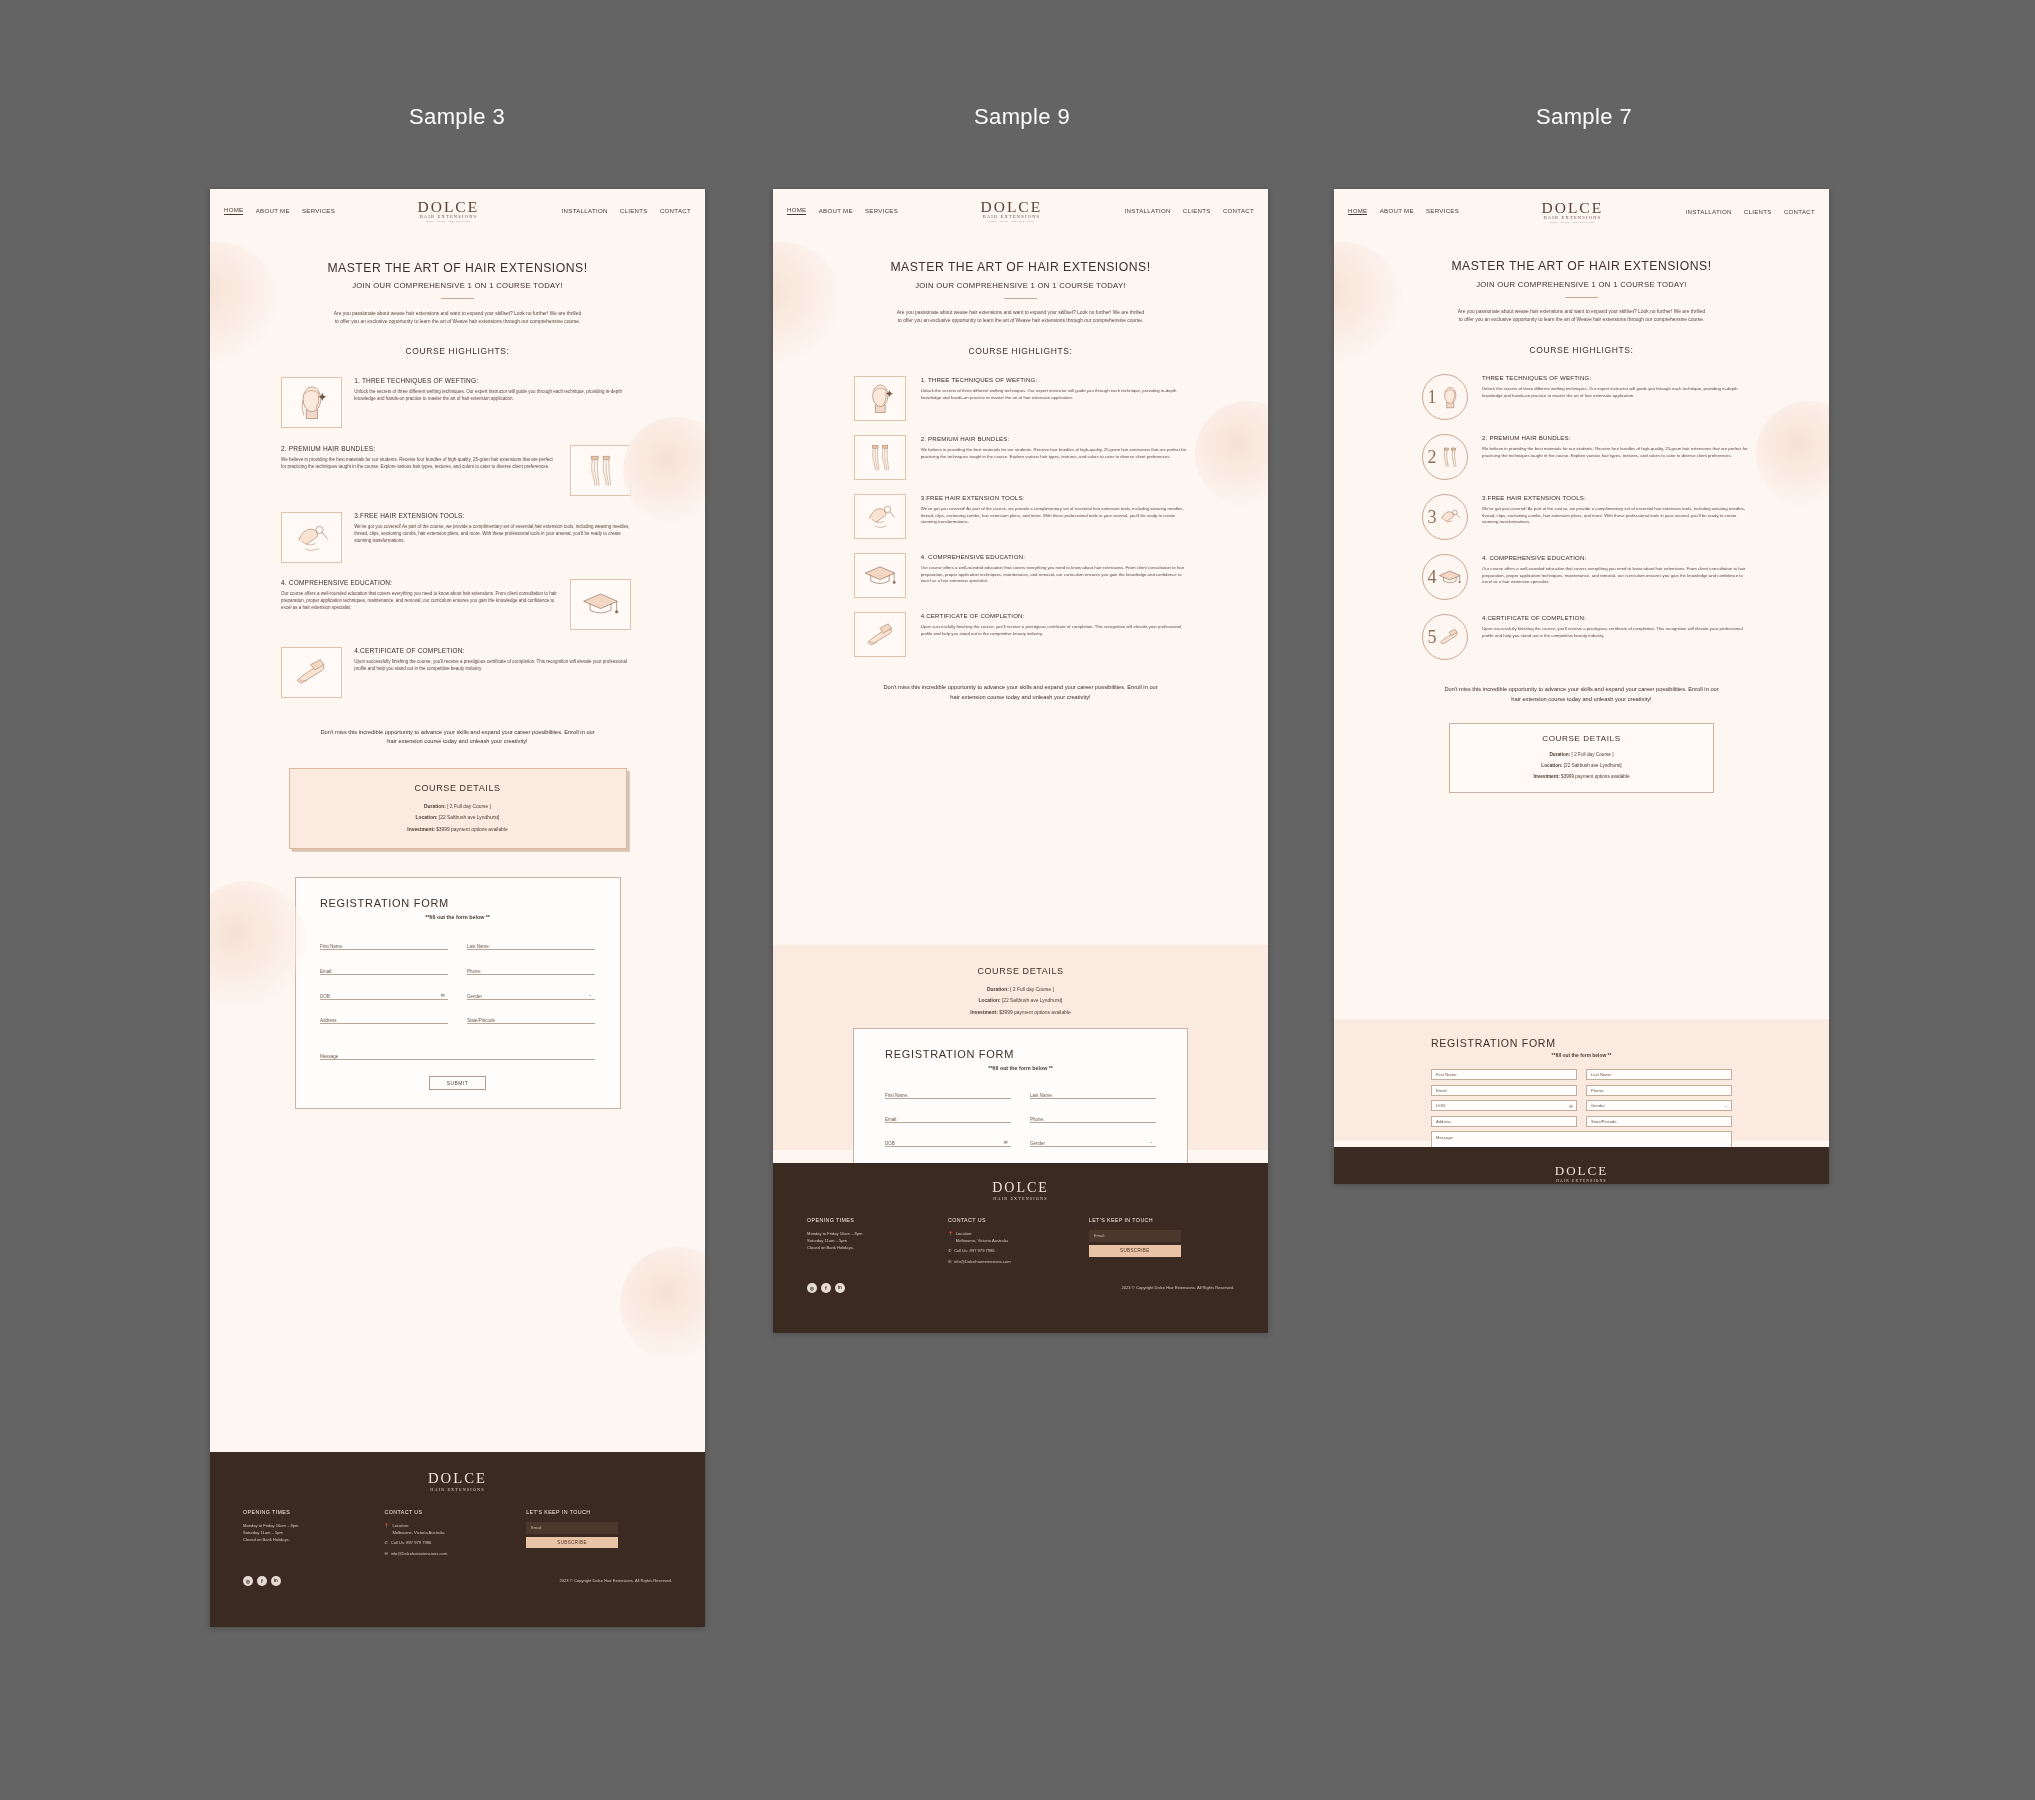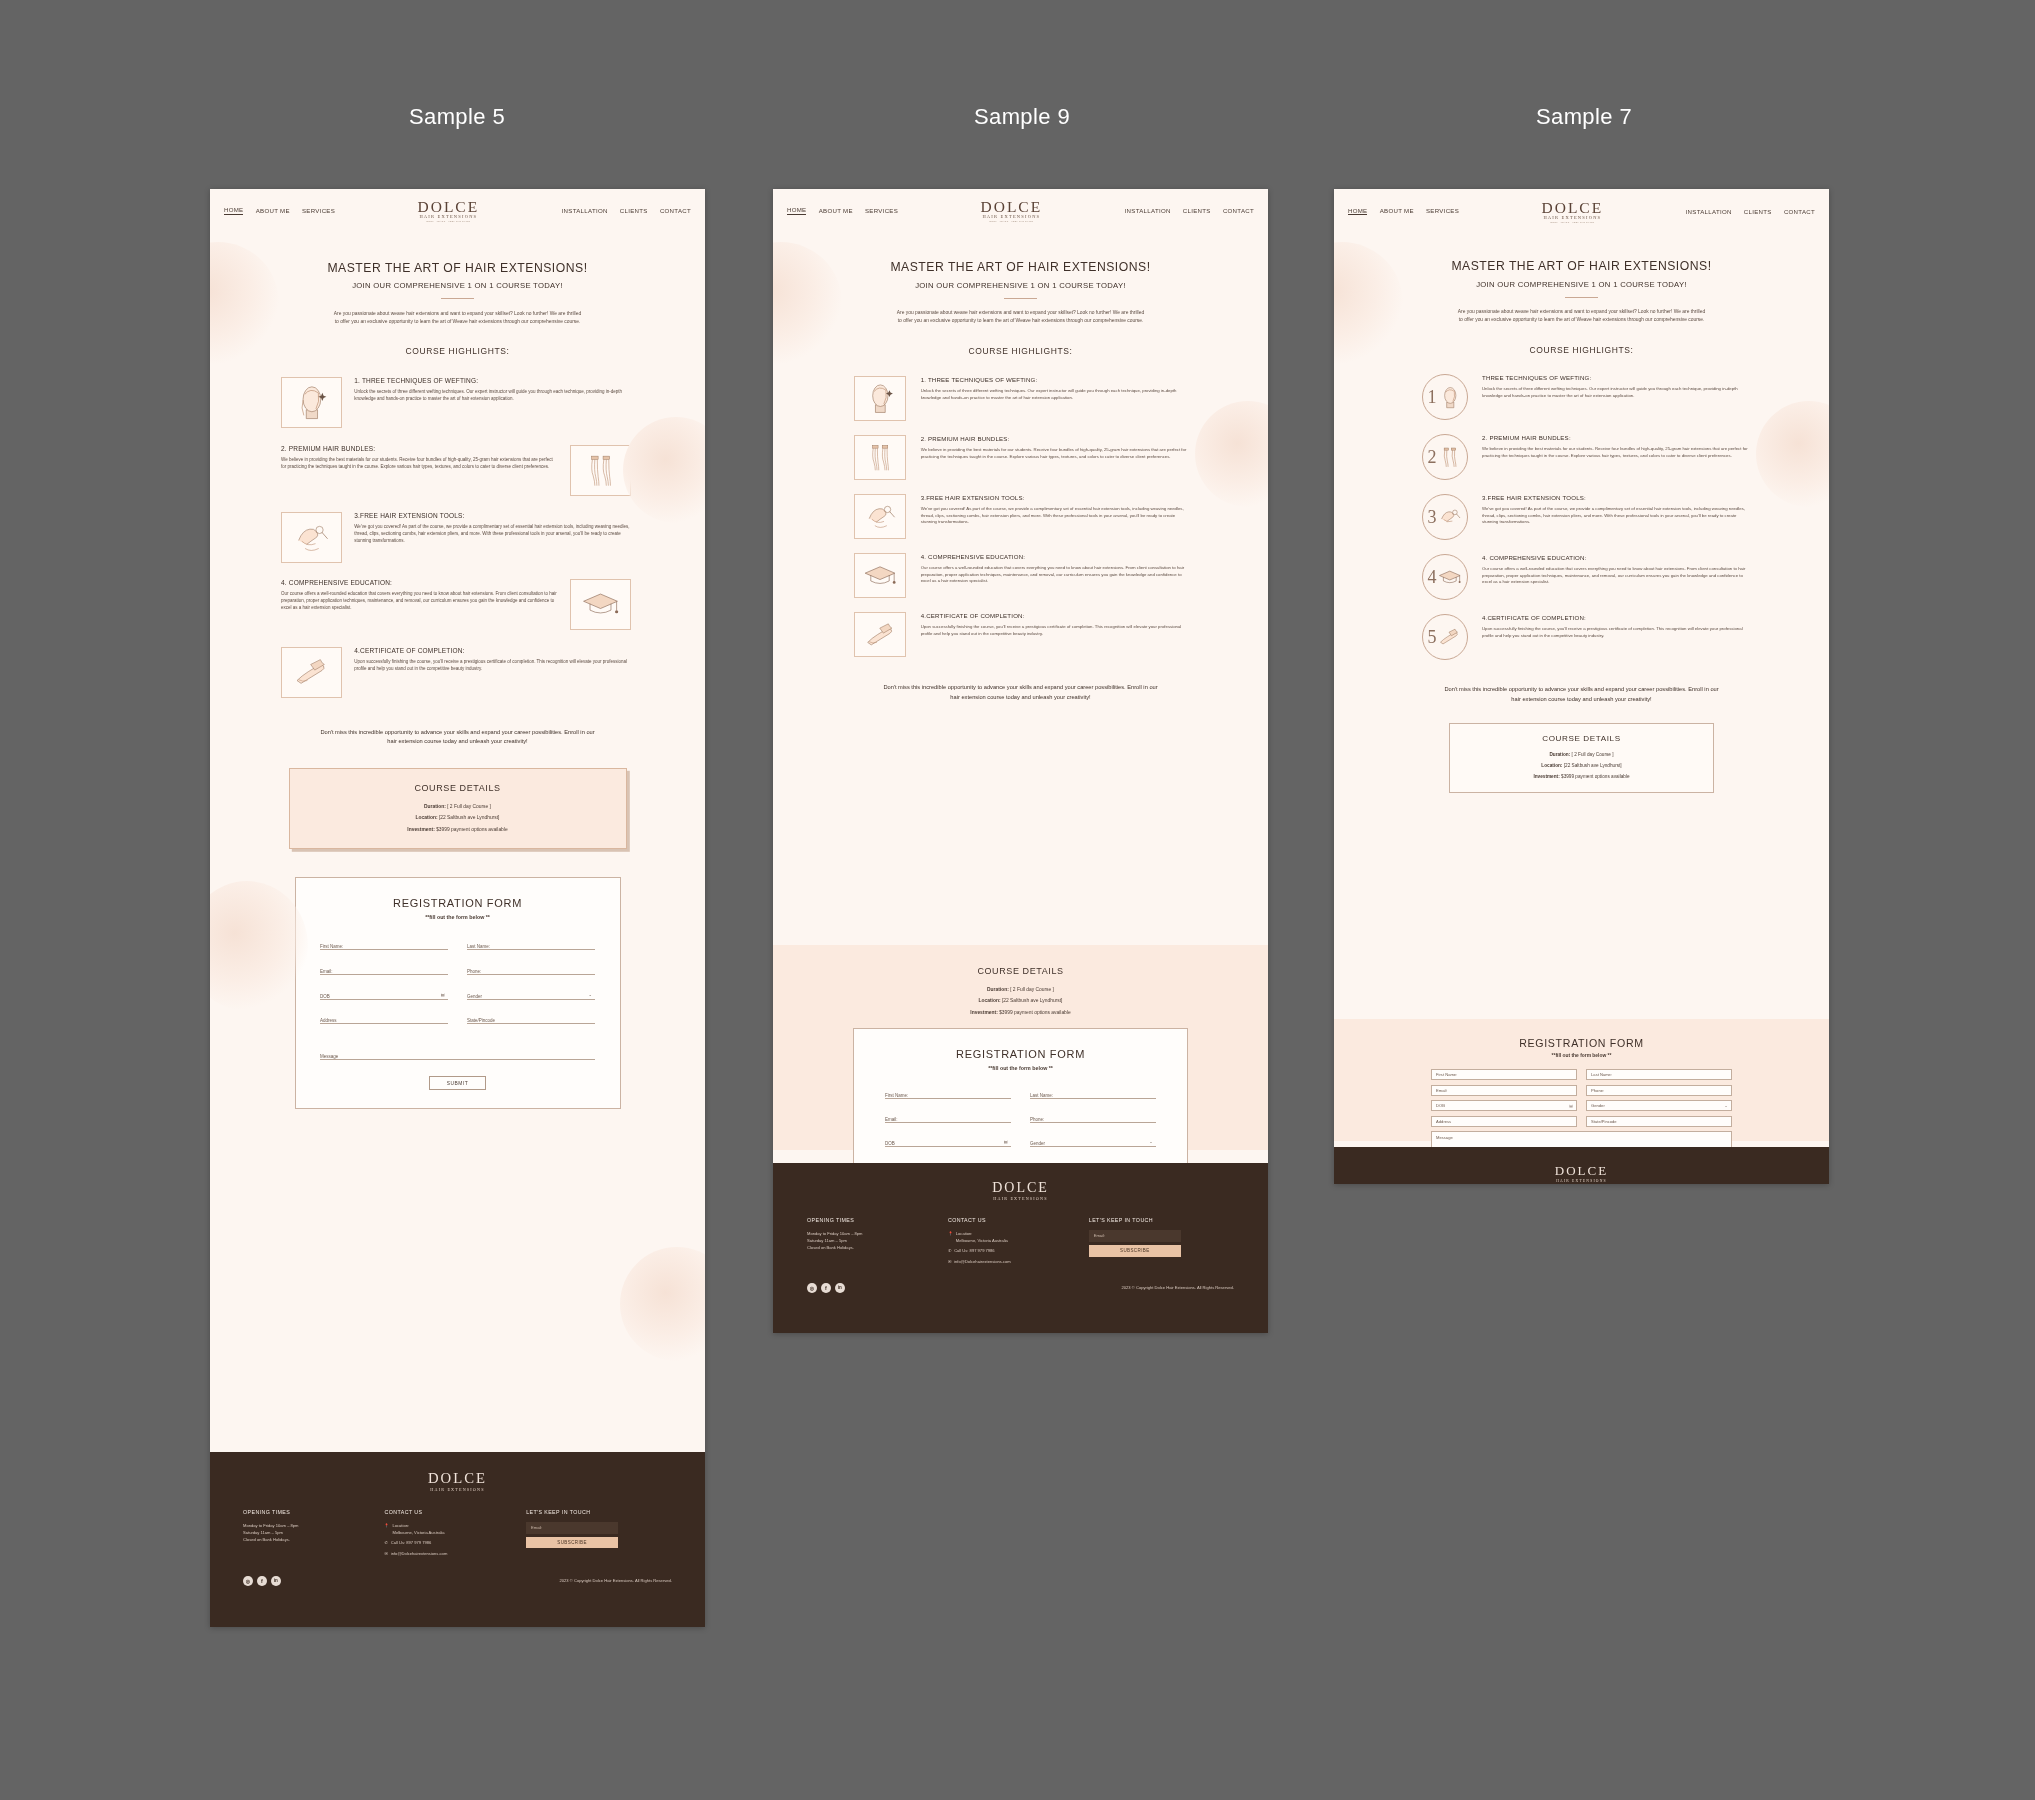--- a/index.html
+++ b/index.html
@@ -159,21 +159,20 @@
   }
   .details p { margin: 0; color: #4a3b33; }
   .details b { font-weight: 700; }
   .regform {
     border: 0.4px solid #cbb3a3;
     background: #fffdfb;
     box-sizing: border-box;
   }
   .regform.noborder { border: none; background: transparent; }
   .reg-h {
-    text-align: center;
     color: #3f3029;
     letter-spacing: 0.7px;
     font-weight: 400;
   }
   .reg-sub { text-align: center; color: #4a3b33; font-weight: 700; }
   .field-row { display: flex; }
   .field {
     position: relative;
     border-bottom: 0.4px solid #b9a596;
     color: #6d5a4e;
@@ -253,21 +252,21 @@
   }
   .copyright { color: #d8c9bf; }
   .bandtop { position: absolute; left: 0; width: 100%; background: #fbeadf; }
   svg { display: block; }
 </style>
 </head>
 <body>
 
 <div class="canvas">
 
-  <div class="sample-title" style="left:335px; top:104px;">Sample 5</div>
+  <div class="sample-title" style="left:335px; top:104px;">Sample 3</div>
   <div class="sample-title" style="left:900px; top:104px;">Sample 9</div>
   <div class="sample-title" style="left:1462px; top:104px;">Sample 7</div>
 
   <div class="page" id="p1" style="left:210px; top:189px; width:495px; height:1438px;">
     <div class="pg-inner">
       <div class="blob" style="left:-53px; top:53px; width:122px; height:122px;"></div>
       <div class="blob" style="left:-24.4px; top:692px; width:122px; height:130px;"></div>
       <div class="blob" style="right:-24.4px; top:228px; width:106px; height:106px;"></div>
       <div class="blob" style="right:-28.5px; top:1058px; width:114px; height:114px;"></div>
 

